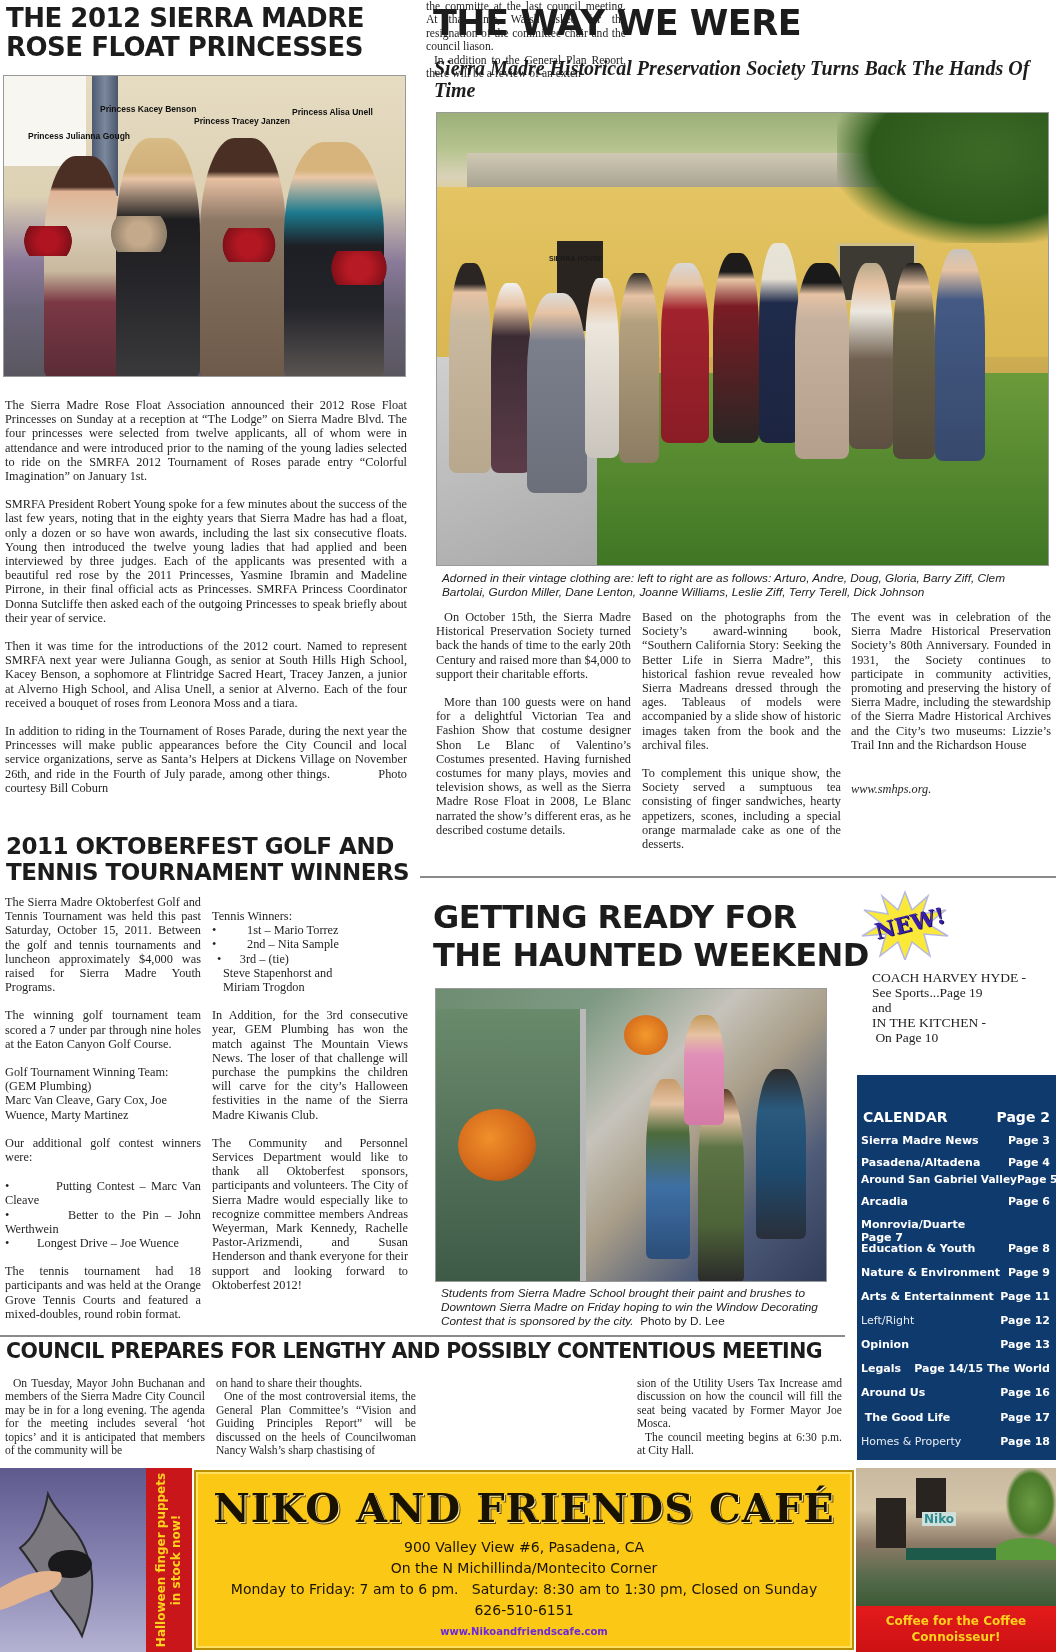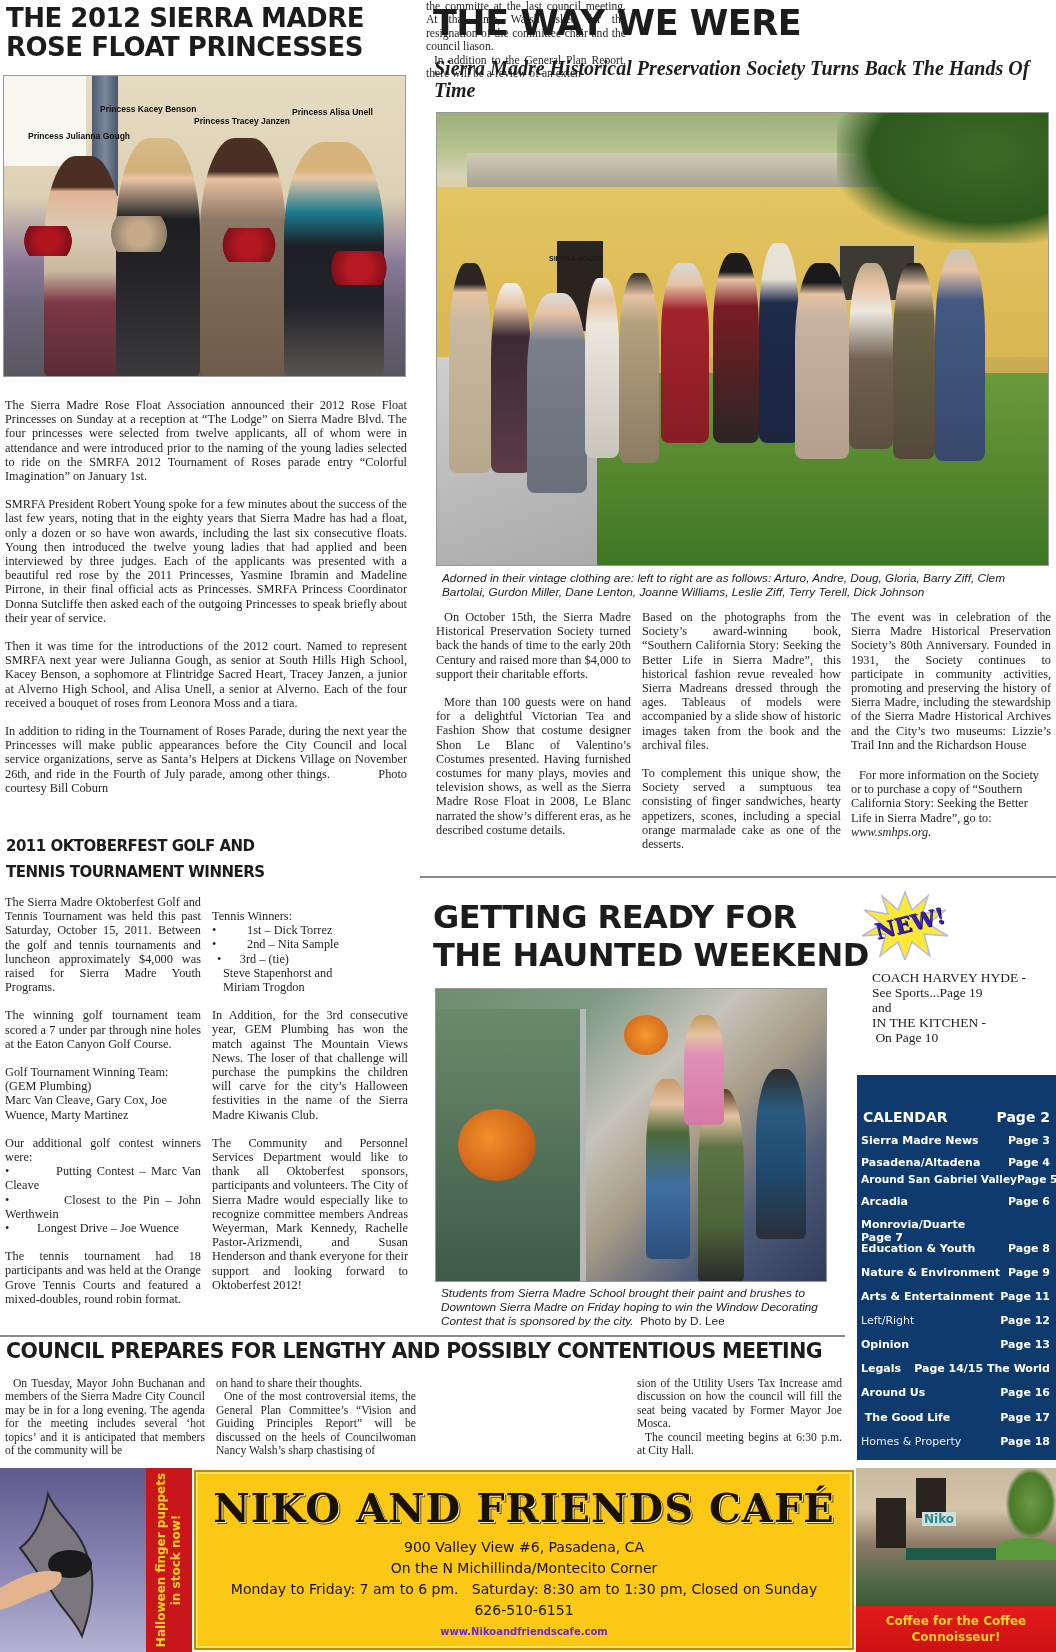--- a/index.html
+++ b/index.html
@@ -119,55 +119,55 @@
     <p class="indent">On October 15th, the Sierra Madre Historical Preservation Society turned back the hands of time to the early 20th Century and raised more than $4,000 to support their charitable efforts.</p>
     <p class="indent tight">More than 100 guests  were on hand for a delightful  Victorian Tea and Fashion Show that costume designer Shon Le Blanc of Valentino’s Costumes presented.  Having furnished costumes for many plays, movies and television shows, as well as the Sierra Madre Rose Float in 2008, Le Blanc narrated the show’s different eras, as he described costume details.</p>
   </div>
   <div class="body-text abs" style="left:642px; top:610px; width:199px;">
     <p>Based on the photographs from the Society’s  award-winning book, “Southern California Story: Seeking the Better Life in Sierra Madre”, this historical fashion revue revealed how Sierra Madreans dressed through the ages.  Tableaus of models were accompanied by a slide show of historic images taken from the book and the archival files.</p>
     <p class="tight">To complement this unique show, the Society served a sumptuous tea consisting of finger sandwiches, hearty appetizers, scones, including a special orange marmalade cake as one of the desserts.</p>
   </div>
   <div class="body-text abs" style="left:851px; top:610px; width:200px;">
     <p style="margin-bottom:16px;">The event was in celebration of the Sierra Madre Historical Preservation Society’s 80th Anniversary. Founded in 1931, the Society continues to participate in community activities, promoting and preserving the history of Sierra Madre, including the stewardship of the Sierra Madre Historical Archives and the City’s two museums: Lizzie’s Trail Inn and the Richardson House</p>
     <p class="indent tight" style="text-align:left;">
-      <span>For more information on the Society or to purchase a copy of “Southern California Story: Seeking the Better Life in Sierra Madre”, go to:</span><br>
+      <br>
       <a style="font-style:italic; color:#1f1f1f; text-decoration:none;">www.smhps.org.</a>
     </p>
   </div>
 </section>
 
 <div class="rule" style="left:420px; top:876px; width:636px; height:2px;"></div>
 
 <section>
-  <h1 class="headline abs" style="left:6px; top:833px; font-size:15px; line-height:26px;">
+  <h1 class="headline abs" style="left:6px; top:833px; font-size:23px; line-height:26px;">
     <span>2011 OKTOBERFEST GOLF AND</span><br>
     <span>TENNIS TOURNAMENT WINNERS</span>
   </h1>
 
   <div class="body-text abs" style="left:5px; top:895px; width:196px;">
     <p>The Sierra Madre Oktoberfest Golf and Tennis Tournament was held this past Saturday, October 15, 2011. Between the golf and tennis tournaments and luncheon approximately $4,000 was raised for Sierra Madre Youth Programs.</p>
     <p>The winning golf tournament team scored a 7 under par through nine holes at the Eaton Canyon Golf Course.</p>
     <p style="text-align:left;">
       <span>Golf Tournament Winning Team:</span><br>
       <span>(GEM Plumbing)</span><br>
       <span>Marc Van Cleave, Gary Cox, Joe Wuence, Marty Martinez</span>
     </p>
     <p class="tight">Our additional golf contest winners were:</p>
     <ul style="list-style:none; margin-bottom:14px;">
-      <li style="text-align:justify;">•&nbsp;&nbsp;&nbsp;&nbsp;&nbsp;&nbsp;&nbsp;&nbsp;&nbsp;<span>Putting Contest – Marc Van Cleave</span></li>
-      <li style="text-align:justify;">•&nbsp;&nbsp;&nbsp;&nbsp;&nbsp;&nbsp;&nbsp;&nbsp;&nbsp;<span>Closest to the Pin – John Werthwein</span></li>
+      <li style="text-align:justify;margin-top:15px;">•&nbsp;&nbsp;&nbsp;&nbsp;&nbsp;&nbsp;&nbsp;&nbsp;&nbsp;<span>Putting Contest – Marc Van Cleave</span></li>
+      <li style="text-align:justify;">•&nbsp;&nbsp;&nbsp;&nbsp;&nbsp;&nbsp;&nbsp;&nbsp;&nbsp;<span>Better to the Pin – John Werthwein</span></li>
       <li>•&nbsp;&nbsp;&nbsp;&nbsp;&nbsp;&nbsp;&nbsp;&nbsp;&nbsp;<span>Longest Drive – Joe Wuence</span></li>
     </ul>
     <p class="tight">The tennis tournament had 18 participants and was held at the Orange Grove Tennis Courts and featured a mixed-doubles, round robin format.</p>
   </div>
 
   <div class="body-text abs" style="left:212px; top:909px; width:196px;">
     <p class="tight">Tennis Winners:</p>
     <ul style="list-style:none;">
-      <li>•&nbsp;&nbsp;&nbsp;&nbsp;&nbsp;&nbsp;&nbsp;&nbsp;&nbsp;&nbsp;<span>1st – Dick Torrez</span></li>
+      <li>•&nbsp;&nbsp;&nbsp;&nbsp;&nbsp;&nbsp;&nbsp;&nbsp;&nbsp;&nbsp;<span>1st – Mario Torrez</span></li>
       <li>•&nbsp;&nbsp;&nbsp;&nbsp;&nbsp;&nbsp;&nbsp;&nbsp;&nbsp;&nbsp;<span>2nd – Nita Sample</span></li>
       <li style="padding-left:5px;">•&nbsp;&nbsp;&nbsp;&nbsp;&nbsp;&nbsp;<span>3rd – (tie)</span></li>
     </ul>
     <p style="padding-left:11px; padding-right:50px; text-align:left;">Steve Stapenhorst and Miriam Trogdon</p>
     <p>In Addition, for the 3rd consecutive year, GEM Plumbing has  won the match against The Mountain Views News.  The loser of that challenge will purchase the pumpkins the children will carve for the city’s Halloween festivities in the name of the Sierra Madre Kiwanis Club.</p>
     <p class="tight">The Community and Personnel Services Department would like to thank all Oktoberfest sponsors, participants and volunteers. The City of Sierra Madre would especially like to recognize committee members Andreas Weyerman, Mark Kennedy, Rachelle Pastor-Arizmendi, and Susan Henderson and thank everyone for their support and looking forward to Oktoberfest 2012!</p>
   </div>
 </section>
 
 <section>

